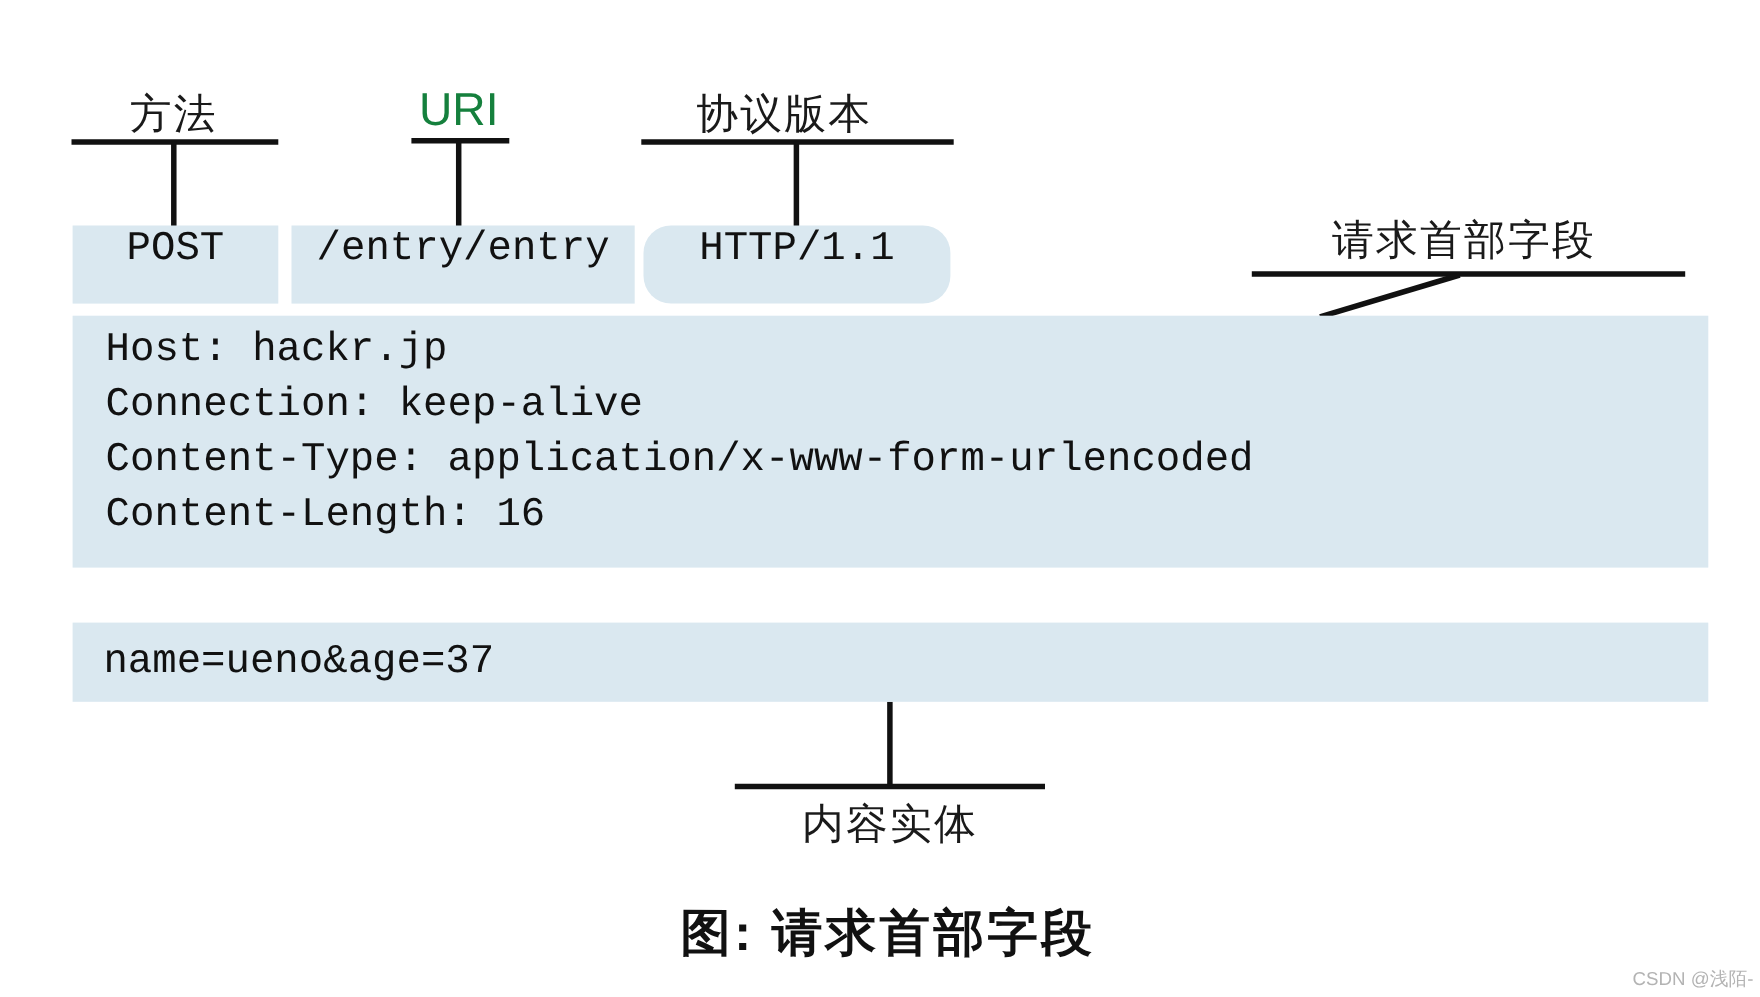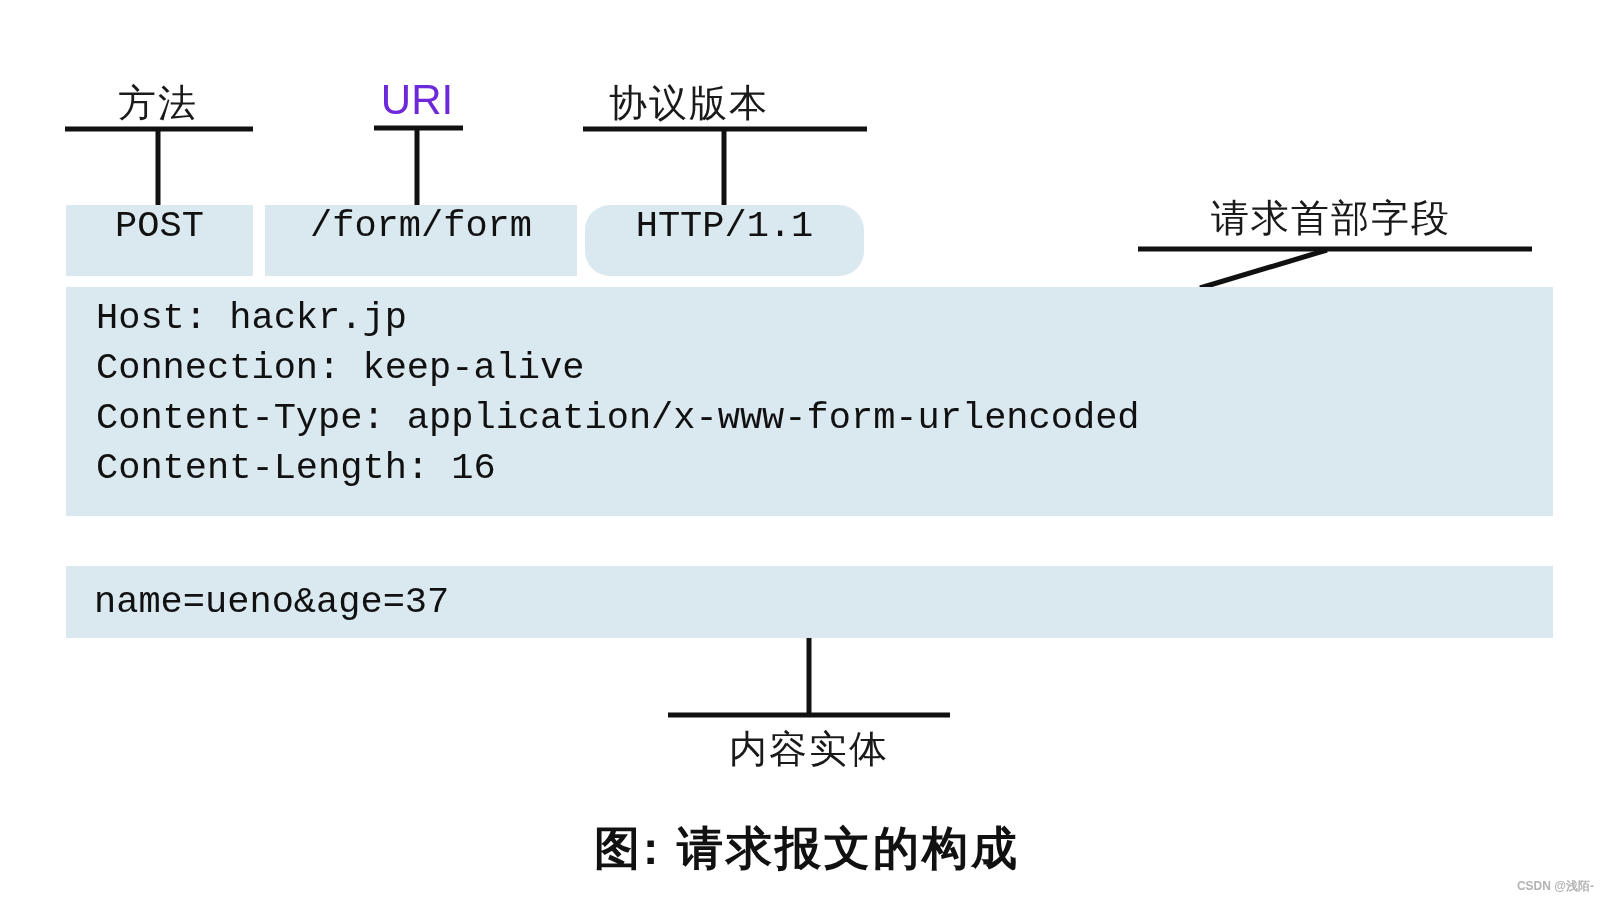--- a/index.html
+++ b/index.html
@@ -16,21 +16,21 @@
     transform:translateX(-50%);
     font-size:38px;
     letter-spacing:2px;
     color:#1a1a1a;
     white-space:nowrap;
   }
   .latin-label{
     position:absolute;
     transform:translateX(-50%);
     font-size:42px;
-    color:#6d28d9;
+    color:#15803d;
     white-space:nowrap;
   }
   .mono{
     font-family:"Liberation Mono", monospace;
     font-size:37px;
     color:#111111;
     white-space:pre;
   }
   .bluebox{
     position:absolute;
@@ -64,24 +64,23 @@
     transform:translateX(-50%);
     font-size:46px;
     font-weight:bold;
     letter-spacing:3px;
     color:#111111;
     white-space:nowrap;
   }
   #watermark{
     position:absolute;
     right:6px;top:878px;
-    font-size:12px;
+    font-size:17px;
     color:#b3b3b3;
     white-space:nowrap;
-    font-weight:bold;
   }
 </style>
 </head>
 <body>
 
 <div id="canvas">
 
   <svg id="connector-layer" viewBox="0 0 1600 906" xmlns="http://www.w3.org/2000/svg">
     <g stroke="#111111" stroke-width="5" fill="none">
       <line x1="65" y1="129" x2="253" y2="129"></line>
@@ -92,43 +91,43 @@
       <line x1="724" y1="129" x2="724" y2="206"></line>
       <line x1="1138" y1="249" x2="1532" y2="249"></line>
       <line x1="1327" y1="250" x2="1200" y2="288"></line>
       <line x1="809" y1="638" x2="809" y2="715"></line>
       <line x1="668" y1="715" x2="950" y2="715"></line>
     </g>
   </svg>
 
   <div class="cn-label" style="left:158px;top:78px;">方法</div>
   <div class="latin-label" style="left:417px;top:76px;">URI</div>
-  <div class="cn-label" style="left:689px;top:78px;">协议版本</div>
+  <div class="cn-label" style="left:713px;top:78px;">协议版本</div>
   <div class="cn-label" style="left:1308px;top:193px;margin-left:23px;">请求首部字段</div>
 
   <div class="bluebox token-box" style="left:66px;width:187px;">
     <span class="mono">POST</span>
   </div>
   <div class="bluebox token-box" style="left:265px;width:312px;">
-    <span class="mono">/form/form</span>
+    <span class="mono">/entry/entry</span>
   </div>
   <div class="bluebox token-box" style="left:585px;width:279px;border-radius:25px;">
     <span class="mono">HTTP/1.1</span>
   </div>
 
   <div class="bluebox headers-box">
     <div class="mono hline-text">Host: hackr.jp</div>
     <div class="mono hline-text">Connection: keep-alive</div>
     <div class="mono hline-text">Content-Type: application/x-www-form-urlencoded</div>
     <div class="mono hline-text">Content-Length: 16</div>
   </div>
 
   <div class="bluebox body-box">
     <span class="mono">name=ueno&amp;age=37</span>
   </div>
 
   <div class="cn-label" style="left:809px;top:724px;">内容实体</div>
 
-  <div id="caption">图: 请求报文的构成</div>
+  <div id="caption">图: 请求首部字段</div>
 
   <div id="watermark">CSDN @浅陌-</div>
 
 </div>
 
 </body></html>

